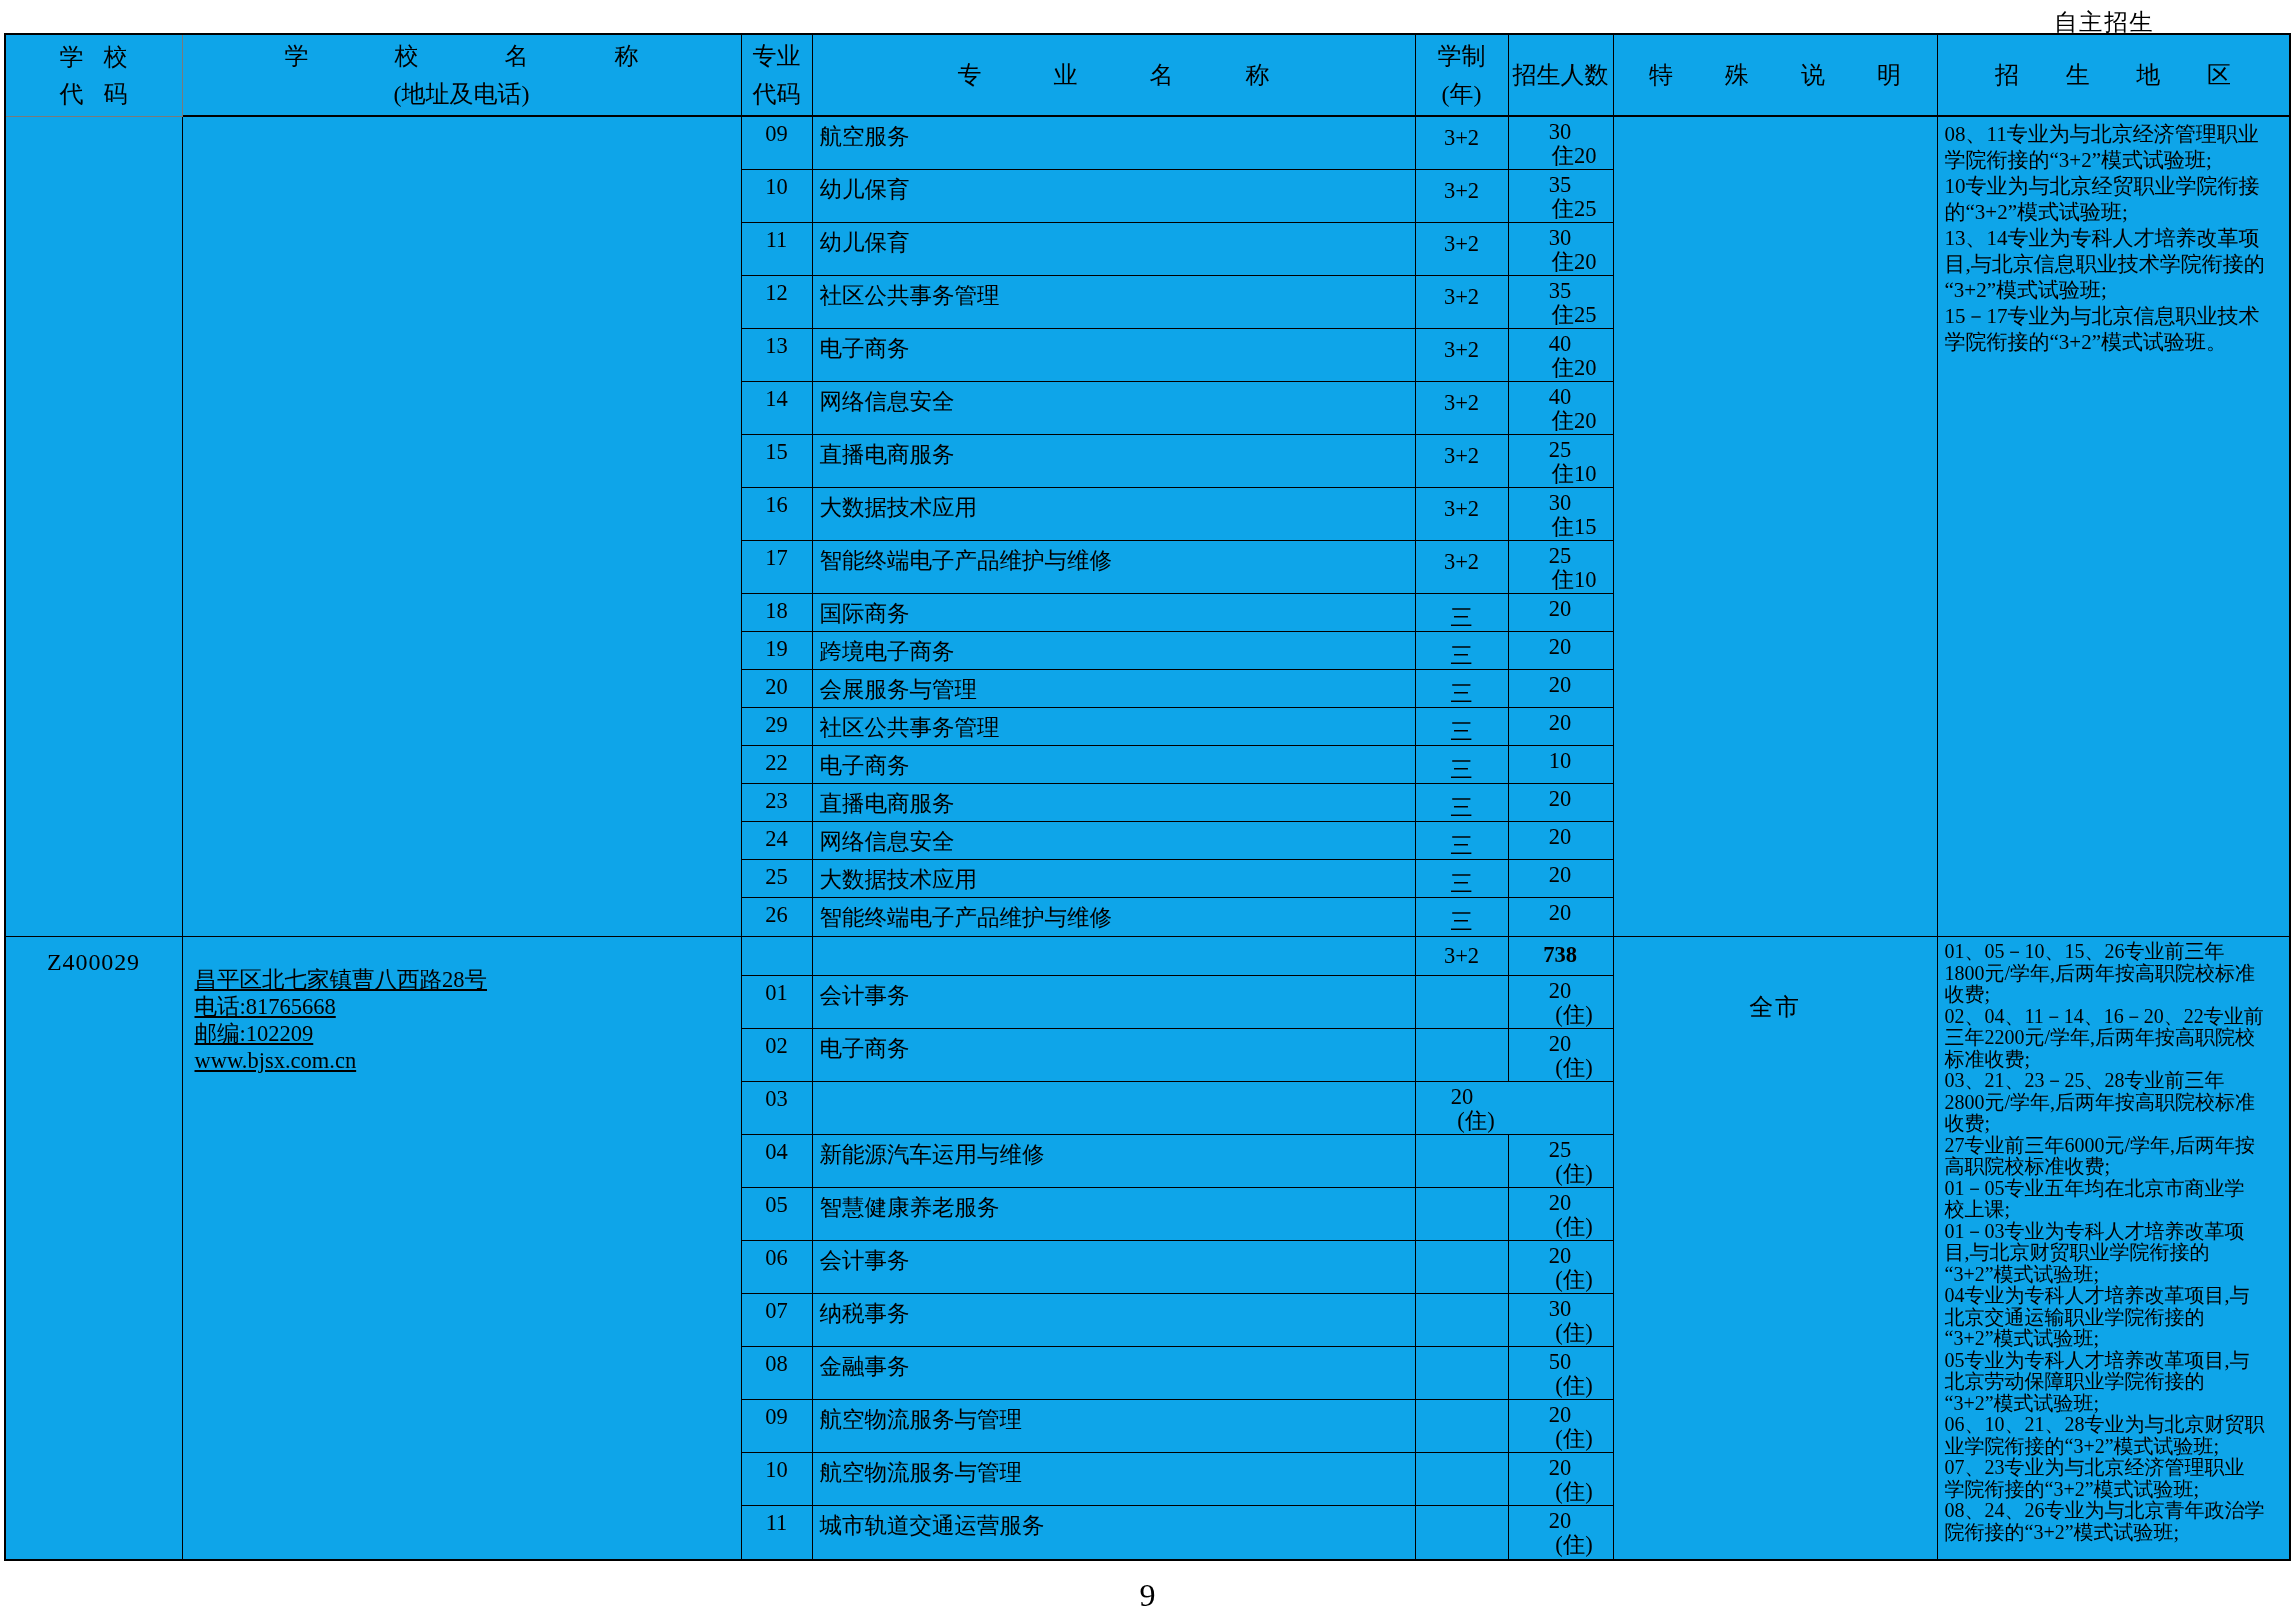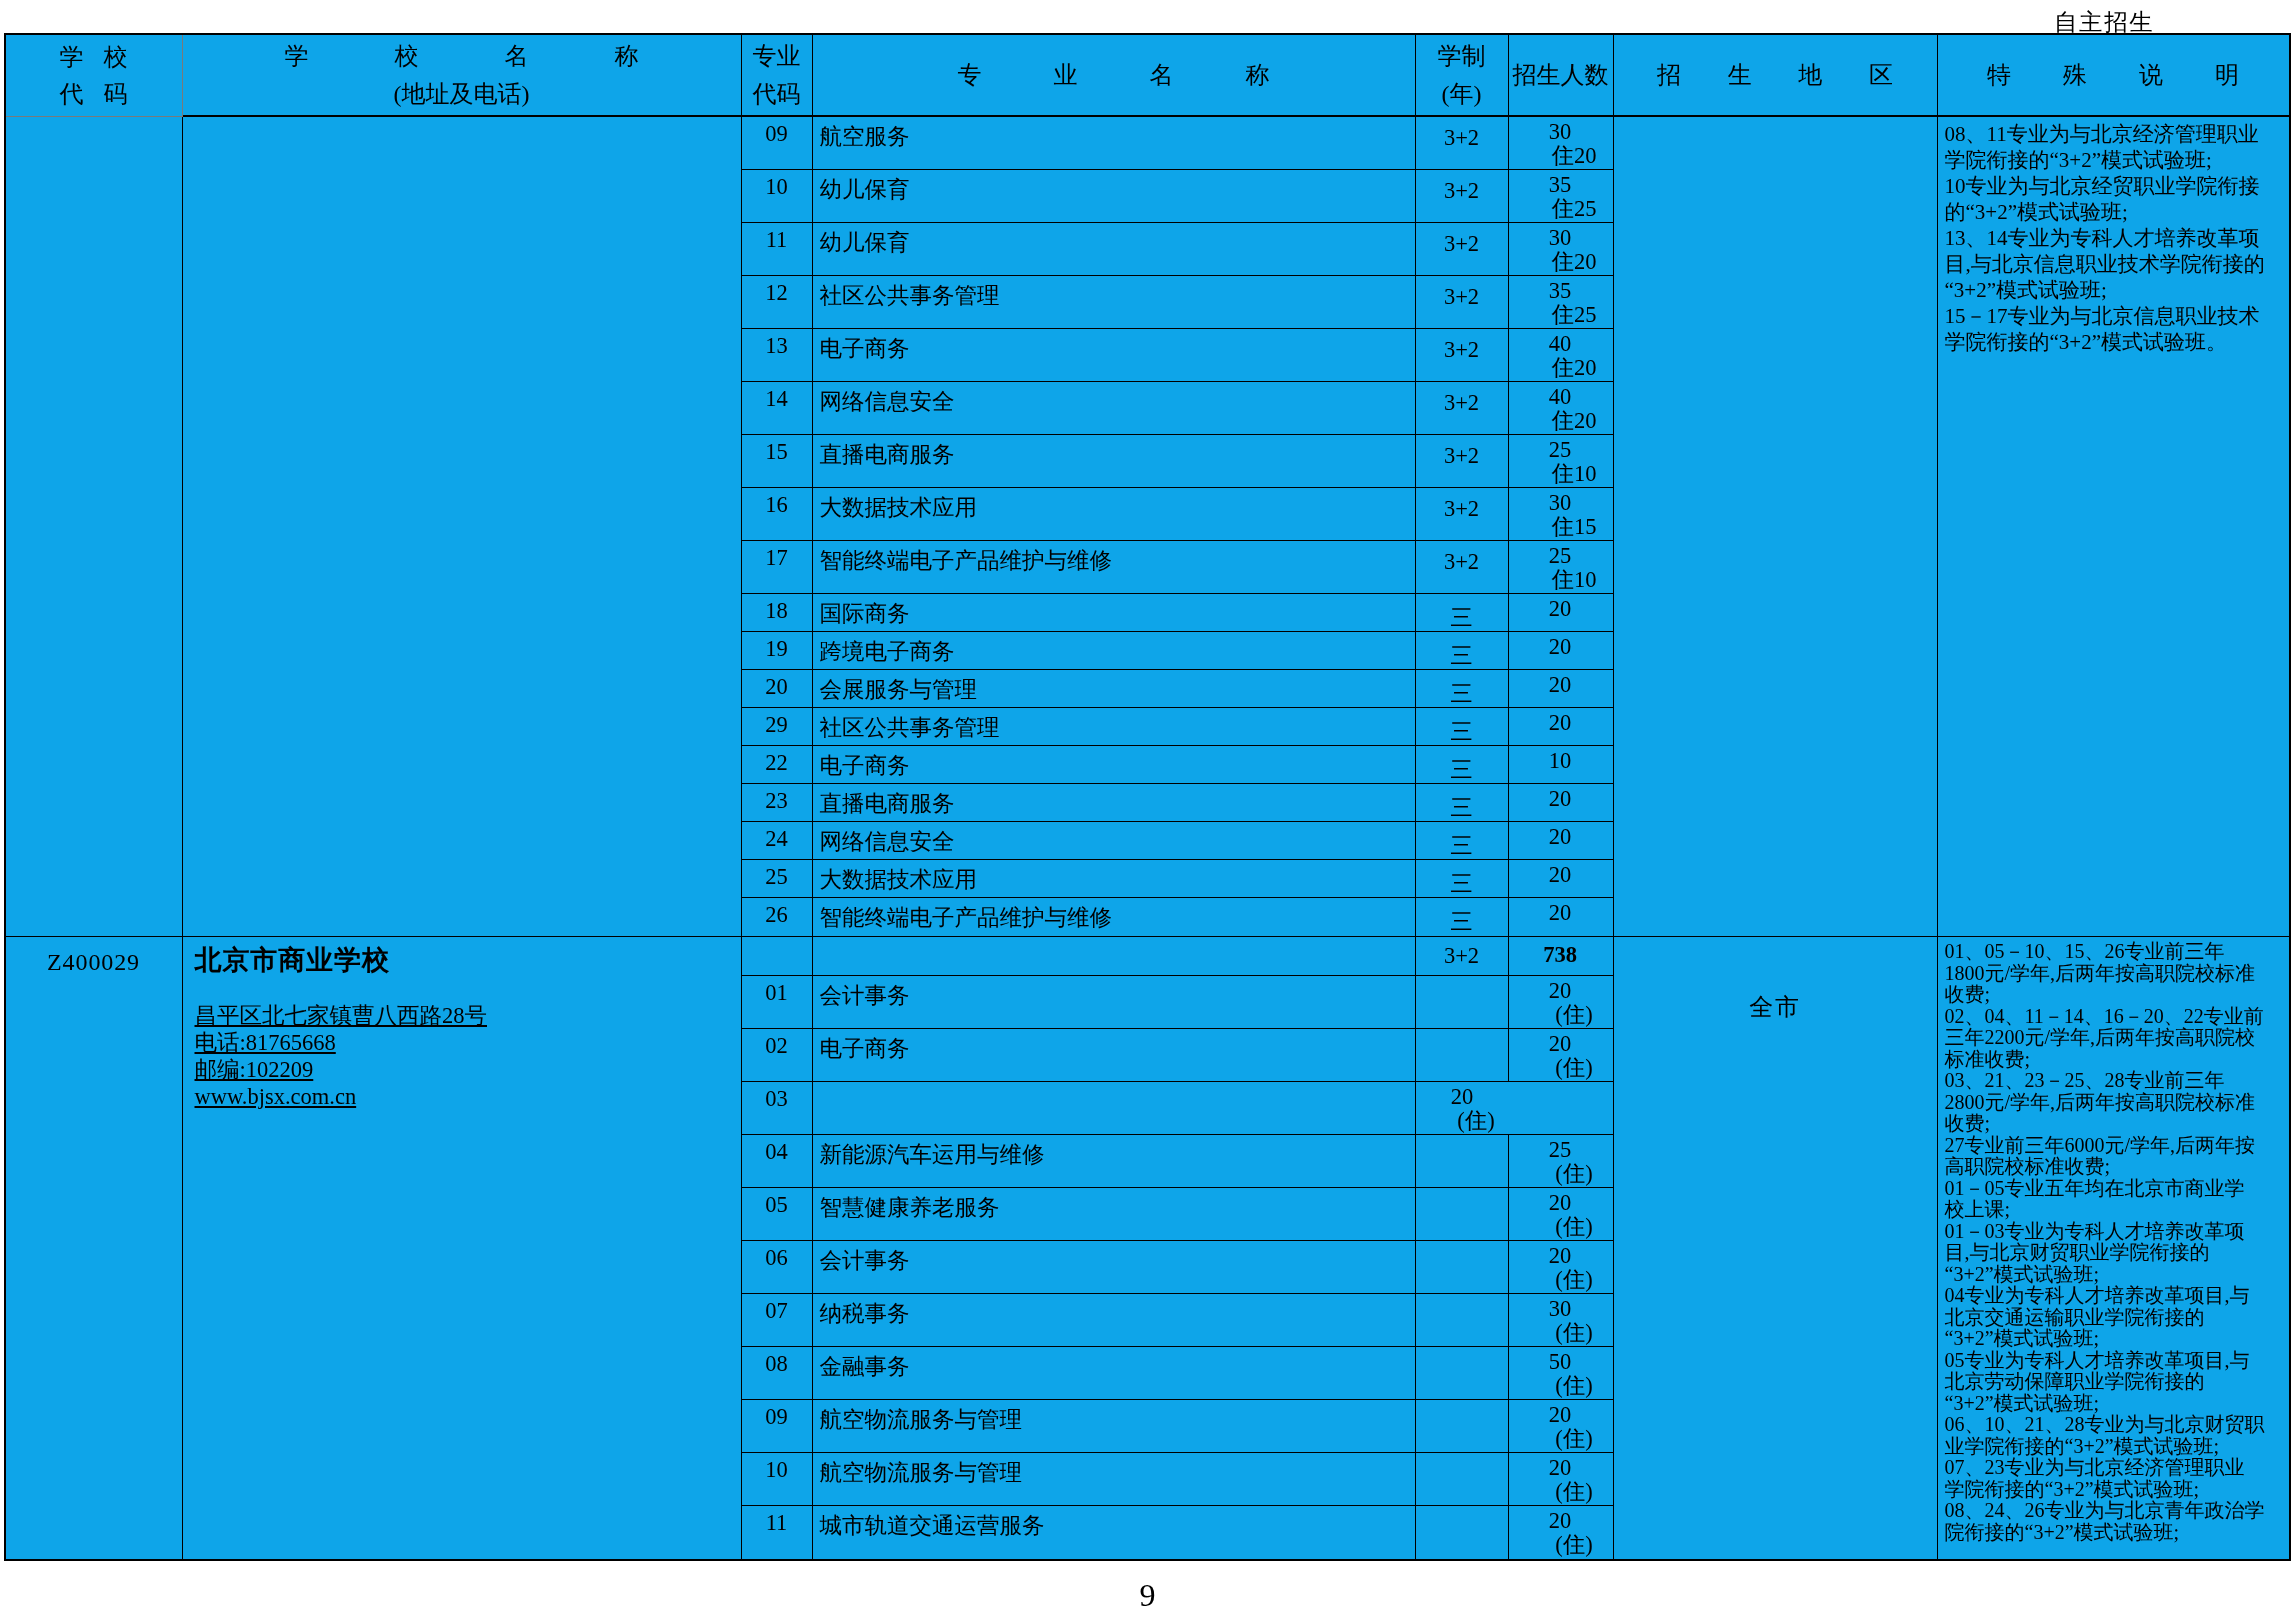--- a/index.html
+++ b/index.html
@@ -81,24 +81,24 @@
       <div class="sp-lg">专　业　名　称</div>
     </div>
     <div class="hc">
       <div>学制</div>
       <div>(年)</div>
     </div>
     <div class="hc one">
       <div>招生人数</div>
     </div>
     <div class="hc one">
+      <div class="sp-xs">特　殊　说　明</div>
+    </div>
+    <div class="hc one">
       <div class="sp-sm">招　生　地　区</div>
-    </div>
-    <div class="hc one">
-      <div class="sp-xs">特　殊　说　明</div>
     </div>
   </div>
 
   <div class="block">
     <div class="tc c-school-code"></div>
     <div class="tc c-school">
       <div class="school-name"></div>
       <div class="school-info"></div>
     </div>
     <div class="mid">
@@ -264,21 +264,20 @@
 13、14专业为专科人才培养改革项
 目,与北京信息职业技术学院衔接的
 “3+2”模式试验班;
 15－17专业为与北京信息职业技术
 学院衔接的“3+2”模式试验班。</div>
   </div>
 
   <div class="block">
     <div class="tc c-school-code">Z400029</div>
     <div class="tc c-school">
-      <div class="school-name">北京市商业学校</div>
       <div class="school-info">昌平区北七家镇曹八西路28号
 电话:81765668
 邮编:102209
 www.bjsx.com.cn</div>
     </div>
     <div class="mid">
       <div class="mrow h45 summary">
           <div class="mc c-code"></div>
           <div class="mc c-major"></div>
           <div class="mc c-dur">3+2</div>

